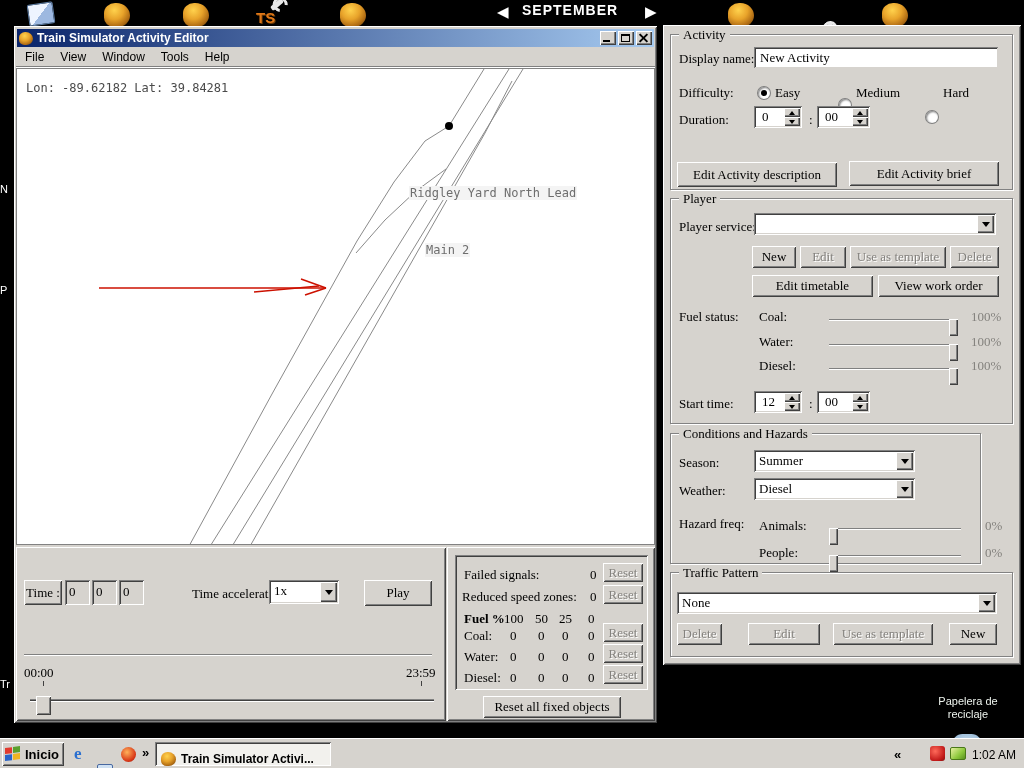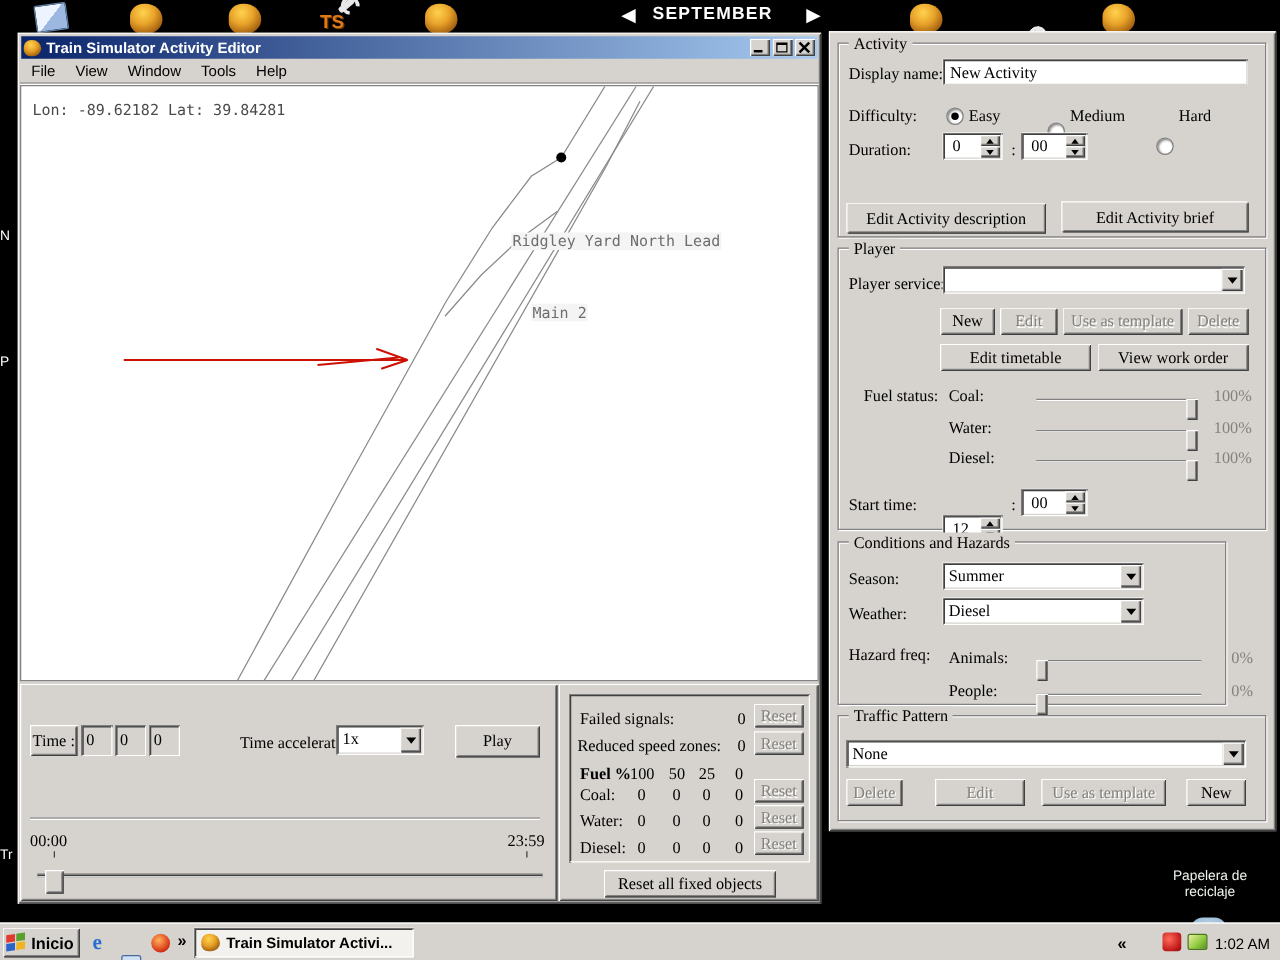--- a/index.html
+++ b/index.html
@@ -361,38 +361,38 @@
     <div class="abs btn disabled" style="left:279px;top:47px;width:49px;height:22px;">
         <span>Delete</span>
       </div>
     <div class="abs btn" style="left:81px;top:76px;width:121px;height:22px;">
         <span>Edit timetable</span>
       </div>
     <div class="abs btn" style="left:207px;top:76px;width:121px;height:22px;">
         <span>View work order</span>
       </div>
 
-    <span class="abs sserif" style="left:20px;top:110px;">Fuel status:</span>
+    <span class="abs sserif" style="left:8px;top:110px;">Fuel status:</span>
     <span class="abs sserif" style="left:88px;top:110px;">Coal:</span>
     <div class="sl-track" style="left:158px;top:120px;width:128px;"></div>
     <div class="sl-thumb" style="left:278px;top:120px;"></div>
     <span class="abs sserif gray" style="left:300px;top:110px;">100%</span>
 
     <span class="abs sserif" style="left:88px;top:135px;">Water:</span>
     <div class="sl-track" style="left:158px;top:145px;width:128px;"></div>
     <div class="sl-thumb" style="left:278px;top:145px;"></div>
     <span class="abs sserif gray" style="left:300px;top:135px;">100%</span>
 
     <span class="abs sserif" style="left:88px;top:159px;">Diesel:</span>
     <div class="sl-track" style="left:158px;top:169px;width:128px;"></div>
     <div class="sl-thumb" style="left:278px;top:169px;"></div>
     <span class="abs sserif gray" style="left:300px;top:159px;">100%</span>
 
     <span class="abs sserif" style="left:8px;top:197px;">Start time:</span>
-    <div class="abs spin" style="left:83px;top:192px;width:48px;height:22px;margin-top:21px;">
+    <div class="abs spin" style="left:83px;top:192px;width:48px;height:22px;">
       <span class="val">12</span>
       <div class="updown">
           <div class="up">
             <i class="tri-up-s"></i>
           </div>
           <div class="dn">
             <i class="tri-dn-s"></i>
           </div>
         </div>
     </div>
@@ -468,21 +468,21 @@
         <i></i>
         <i></i>
       </span>
     <span>Inicio</span>
   </div>
   <div class="abs qicon" style="left:74px;top:5px;"><span class="ie-e">e</span></div>
   <div class="abs qicon" style="left:97px;top:7px;width:16px;height:14px;background:#cfe0f2;border:1px solid #4868a0;border-radius:2px;"></div>
   <div class="abs" style="left:121px;top:8px;width:15px;height:15px;border-radius:50%;background:radial-gradient(circle at 40% 35%,#ffb25a,#d83818 65%,#901008);"></div>
   <span class="abs" style="left:142px;top:6px;font-weight:bold;font-size:13px;">»</span>
 
-  <div class="abs" style="left:155px;top:3px;width:176px;height:24px;background:#f2f1ed;box-shadow:inset 1px 1px 0 #808080, inset -1px -1px 0 #fff, inset 2px 2px 0 #404040;display:flex;align-items:center;padding-left:6px;">
+  <div class="abs" style="left:155px;top:3px;width:176px;height:24px;background:#f2f1ed;box-shadow:inset 1px 1px 0 #808080, inset -1px -1px 0 #fff, inset 2px 2px 0 #404040;display:flex;align-items:flex-end;padding-left:6px;">
     <div class="gold-icon" style="width:15px;height:14px;margin-right:5px;"></div>
     <span style="font-weight:bold;font-size:12px;">Train Simulator Activi...</span>
   </div>
 
   <span class="abs" style="left:894px;top:8px;font-weight:bold;font-size:13px;">«</span>
 
   <div class="abs tray-red" style="left:930px;top:7px;"></div>
   <div class="abs tray-grn" style="left:950px;top:8px;"></div>
   <span class="abs" style="left:972px;top:9px;font-size:12px;">1:02 AM</span>
 </div>

